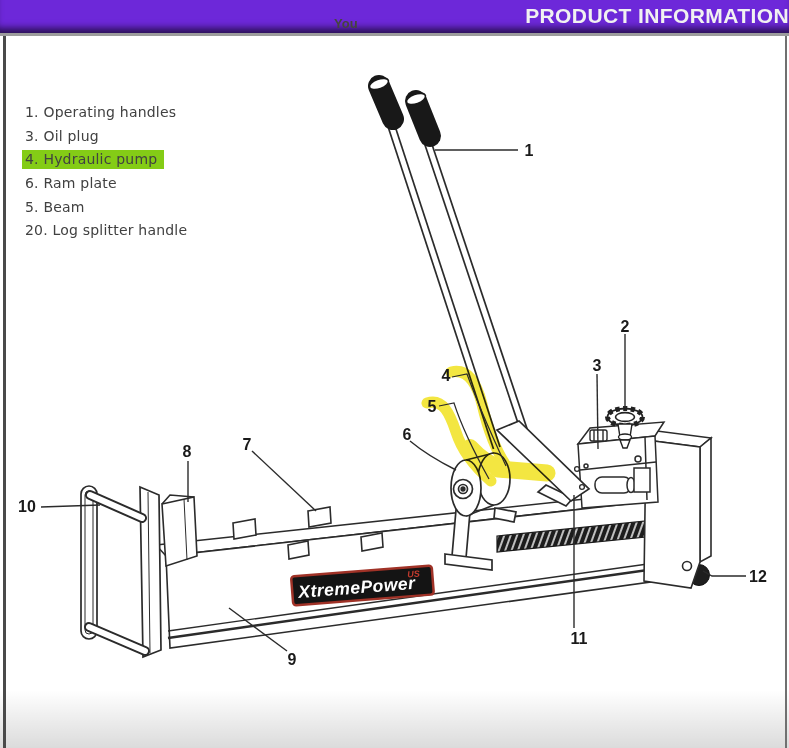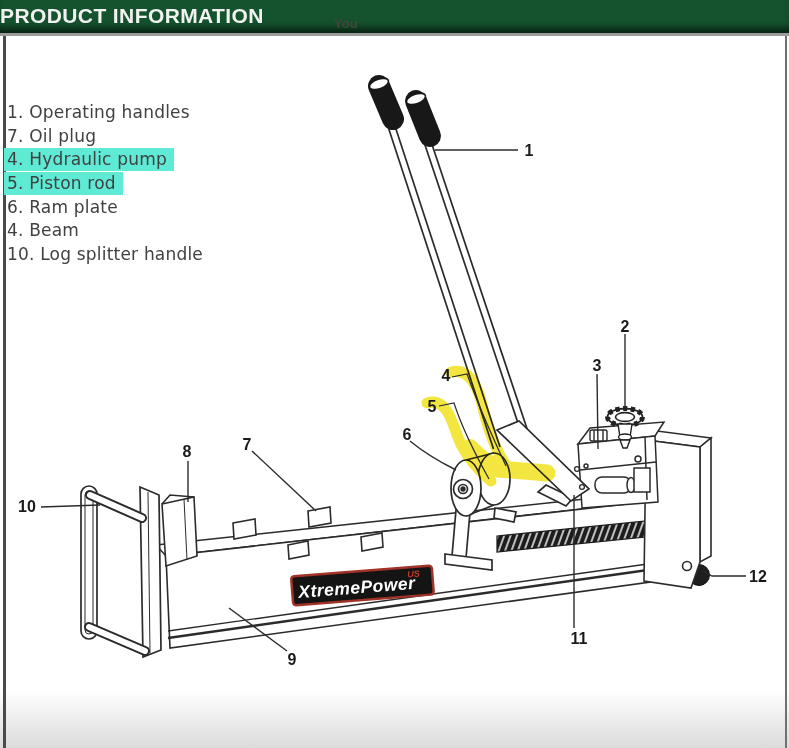--- a/index.html
+++ b/index.html
@@ -1,36 +1,36 @@
 <!DOCTYPE html>
 <html><head>
 <meta charset="utf-8">
 <style>
   html,body{margin:0;padding:0}
   body{width:789px;height:748px;position:relative;background:#ffffff;
        font-family:"Liberation Sans",sans-serif;overflow:hidden}
 
-  .header{position:absolute;top:0;left:0;right:0;height:33px;background:#14532d;
+  .header{position:absolute;top:0;left:0;right:0;height:33px;background:#6d28d9;
           box-shadow:inset 0 -9px 7px -4px rgba(0,0,0,.6);
-          border-bottom:3px solid #9c9c9c;text-align:left;z-index:3}
+          border-bottom:3px solid #9c9c9c;text-align:right;z-index:3}
   .header .title{display:inline-block;line-height:31px;font-size:21px;font-weight:bold;
                  letter-spacing:.4px;color:#f1f1f1}
   .watermark{position:absolute;left:334px;top:16px;font-size:13px;font-weight:bold;
              color:#45453e;z-index:4}
 
   .edge-left{position:absolute;left:3px;top:33px;bottom:0;width:3px;background:#4a4a4a;z-index:2}
   .edge-right{position:absolute;right:2px;top:33px;bottom:0;width:2px;background:#707070;z-index:2}
   .bottom-fade{position:absolute;left:0;right:0;bottom:0;height:58px;
                background:linear-gradient(rgba(0,0,0,0),rgba(0,0,0,.14));z-index:1}
 
-  .parts-list{position:absolute;left:7px;top:101px;z-index:2;
-              font-family:"DejaVu Sans",sans-serif;font-size:17px;letter-spacing:.2px;color:#414141}
+  .parts-list{position:absolute;left:25px;top:101px;z-index:2;
+              font-family:"DejaVu Sans",sans-serif;font-size:14px;letter-spacing:.2px;color:#414141}
   .parts-list .item{height:23.7px;line-height:23.7px;white-space:nowrap}
   .parts-list .item span{padding:1px 7px 2px 3px;margin-left:-3px}
-  .parts-list .item.hl span{background:#5eead4}
+  .parts-list .item.hl span{background:#84cc16}
 
   svg.diagram{position:absolute;left:0;top:0;z-index:1}
   svg .callouts text{text-anchor:middle;font-family:"Liberation Sans",sans-serif;
                      font-weight:bold;font-size:16px;fill:#1a1a1a}
   svg .logo-text{font-style:italic;font-weight:bold;font-size:17.5px;fill:#ffffff;
                  letter-spacing:.5px;font-family:"Liberation Sans",sans-serif}
   svg .logo-us{font-style:italic;font-weight:bold;font-size:9px;fill:#c23b2e;
                font-family:"Liberation Sans",sans-serif}
 </style>
 </head>
@@ -39,26 +39,25 @@
 <div class="header">
   <span class="title">PRODUCT INFORMATION</span>
 </div>
 <span class="watermark">You</span>
 <div class="edge-left"></div>
 <div class="edge-right"></div>
 <div class="bottom-fade"></div>
 
 <div class="parts-list">
   <div class="item"><span>1. Operating handles</span></div>
-  <div class="item"><span>7. Oil plug</span></div>
+  <div class="item"><span>3. Oil plug</span></div>
   <div class="item hl"><span>4. Hydraulic pump</span></div>
-  <div class="item hl"><span>5. Piston rod</span></div>
   <div class="item"><span>6. Ram plate</span></div>
-  <div class="item"><span>4. Beam</span></div>
-  <div class="item"><span>10. Log splitter handle</span></div>
+  <div class="item"><span>5. Beam</span></div>
+  <div class="item"><span>20. Log splitter handle</span></div>
 </div>
 
 <svg class="diagram" width="789" height="748" viewBox="0 0 789 748">
   <defs>
     <pattern id="coil" width="6" height="12" patternUnits="userSpaceOnUse" patternTransform="rotate(20)">
       <rect width="6" height="12" fill="#1d1d1d"></rect>
       <line x1="3" y1="0" x2="3" y2="12" stroke="#e8e8e8" stroke-width="1.6"></line>
     </pattern>
   </defs>
 

